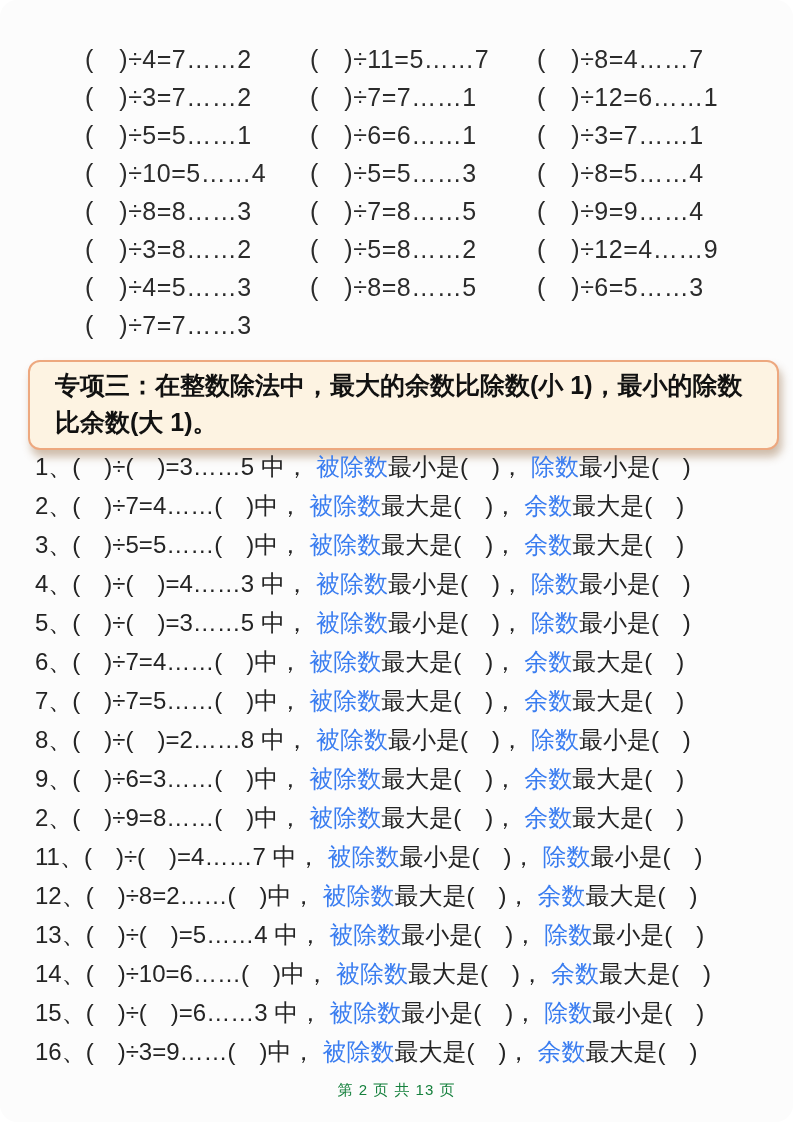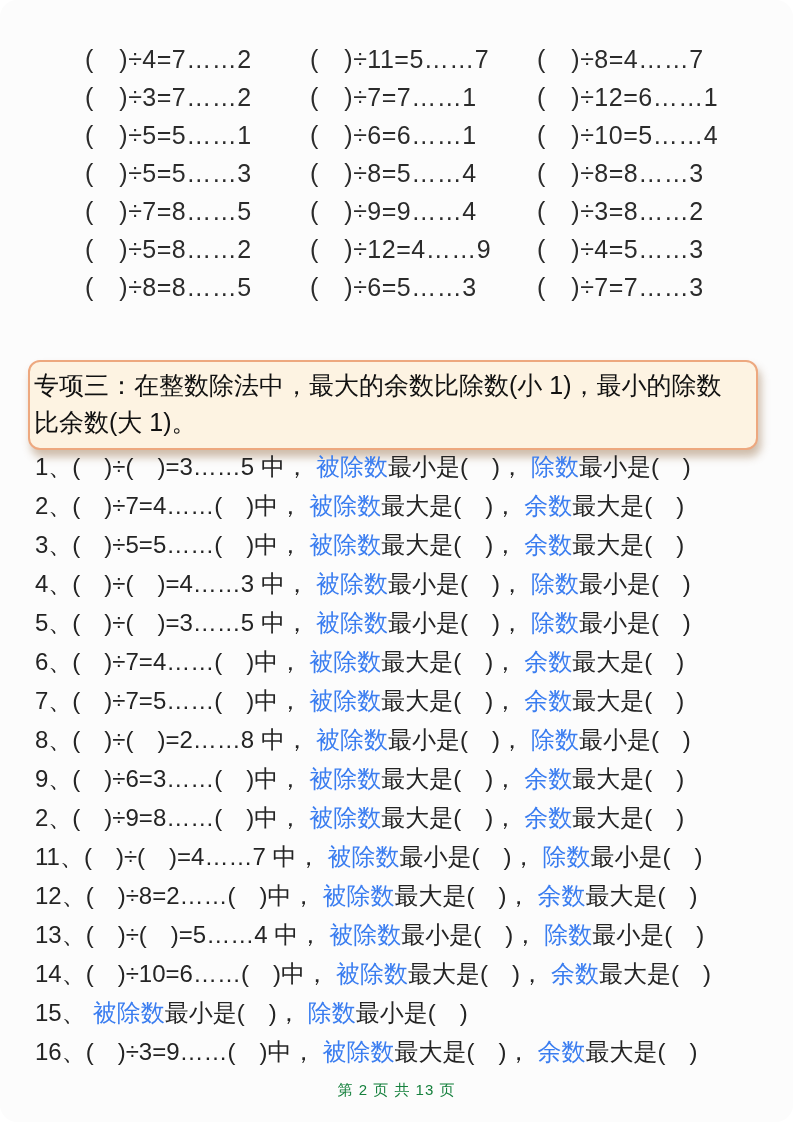--- a/index.html
+++ b/index.html
@@ -28,22 +28,22 @@
   .notice {
     position: absolute; top: 360px; left: 28px;
     width: 710px;
     border: 2px solid #eda87f;
     border-radius: 12px;
     background: #fdf3e2;
     background-image:
       repeating-linear-gradient(0deg, rgba(225,170,130,0.10) 0 1px, transparent 1px 24px),
       repeating-linear-gradient(90deg, rgba(225,170,130,0.10) 0 1px, transparent 1px 24px);
     box-shadow: 3px 7px 9px rgba(150,110,70,0.45);
-    padding: 5px 12px 7px 4px;
-    font-size: 25px; font-weight: 400;
+    padding: 5px 12px 7px 25px;
+    font-size: 25px; font-weight: 700;
     line-height: 37px;
     color: #111;
   }
   .questions {
     position: absolute; top: 447px; left: 35px; right: 12px;
   }
   .q {
     height: 39px;
     display: flex; align-items: center;
     font-size: 24px;
@@ -66,20 +66,21 @@
 
   <div class="equations" id="eq-grid">
       <div class="eq">(　)÷4=7……2</div>
       <div class="eq">(　)÷11=5……7</div>
       <div class="eq">(　)÷8=4……7</div>
       <div class="eq">(　)÷3=7……2</div>
       <div class="eq">(　)÷7=7……1</div>
       <div class="eq">(　)÷12=6……1</div>
       <div class="eq">(　)÷5=5……1</div>
       <div class="eq">(　)÷6=6……1</div>
+      <div class="eq">(　)÷3=7……1</div>
       <div class="eq">(　)÷10=5……4</div>
       <div class="eq">(　)÷5=5……3</div>
       <div class="eq">(　)÷8=5……4</div>
       <div class="eq">(　)÷8=8……3</div>
       <div class="eq">(　)÷7=8……5</div>
       <div class="eq">(　)÷9=9……4</div>
       <div class="eq">(　)÷3=8……2</div>
       <div class="eq">(　)÷5=8……2</div>
       <div class="eq">(　)÷12=4……9</div>
       <div class="eq">(　)÷4=5……3</div>
@@ -214,20 +215,21 @@
         <span>14、</span>
         <span>(　)÷10=6……(　)中，</span>
         <span class="blue" style="color: rgb(58, 125, 240);">被除数</span>
         <span>最大是(　)，</span>
         <span class="blue" style="color: rgb(58, 125, 240);">余数</span>
         <span>最大是(　)</span>
       </div>
 
   <div class="q">
         <span>15、</span>
+        <span>(　)÷(　)=6……3 中，</span>
         <span class="blue" style="color: rgb(58, 125, 240);">被除数</span>
         <span>最小是(　)，</span>
         <span class="blue" style="color: rgb(58, 125, 240);">除数</span>
         <span>最小是(　)</span>
       </div>
 
   <div class="q">
         <span>16、</span>
         <span>(　)÷3=9……(　)中，</span>
         <span class="blue" style="color: rgb(58, 125, 240);">被除数</span>

